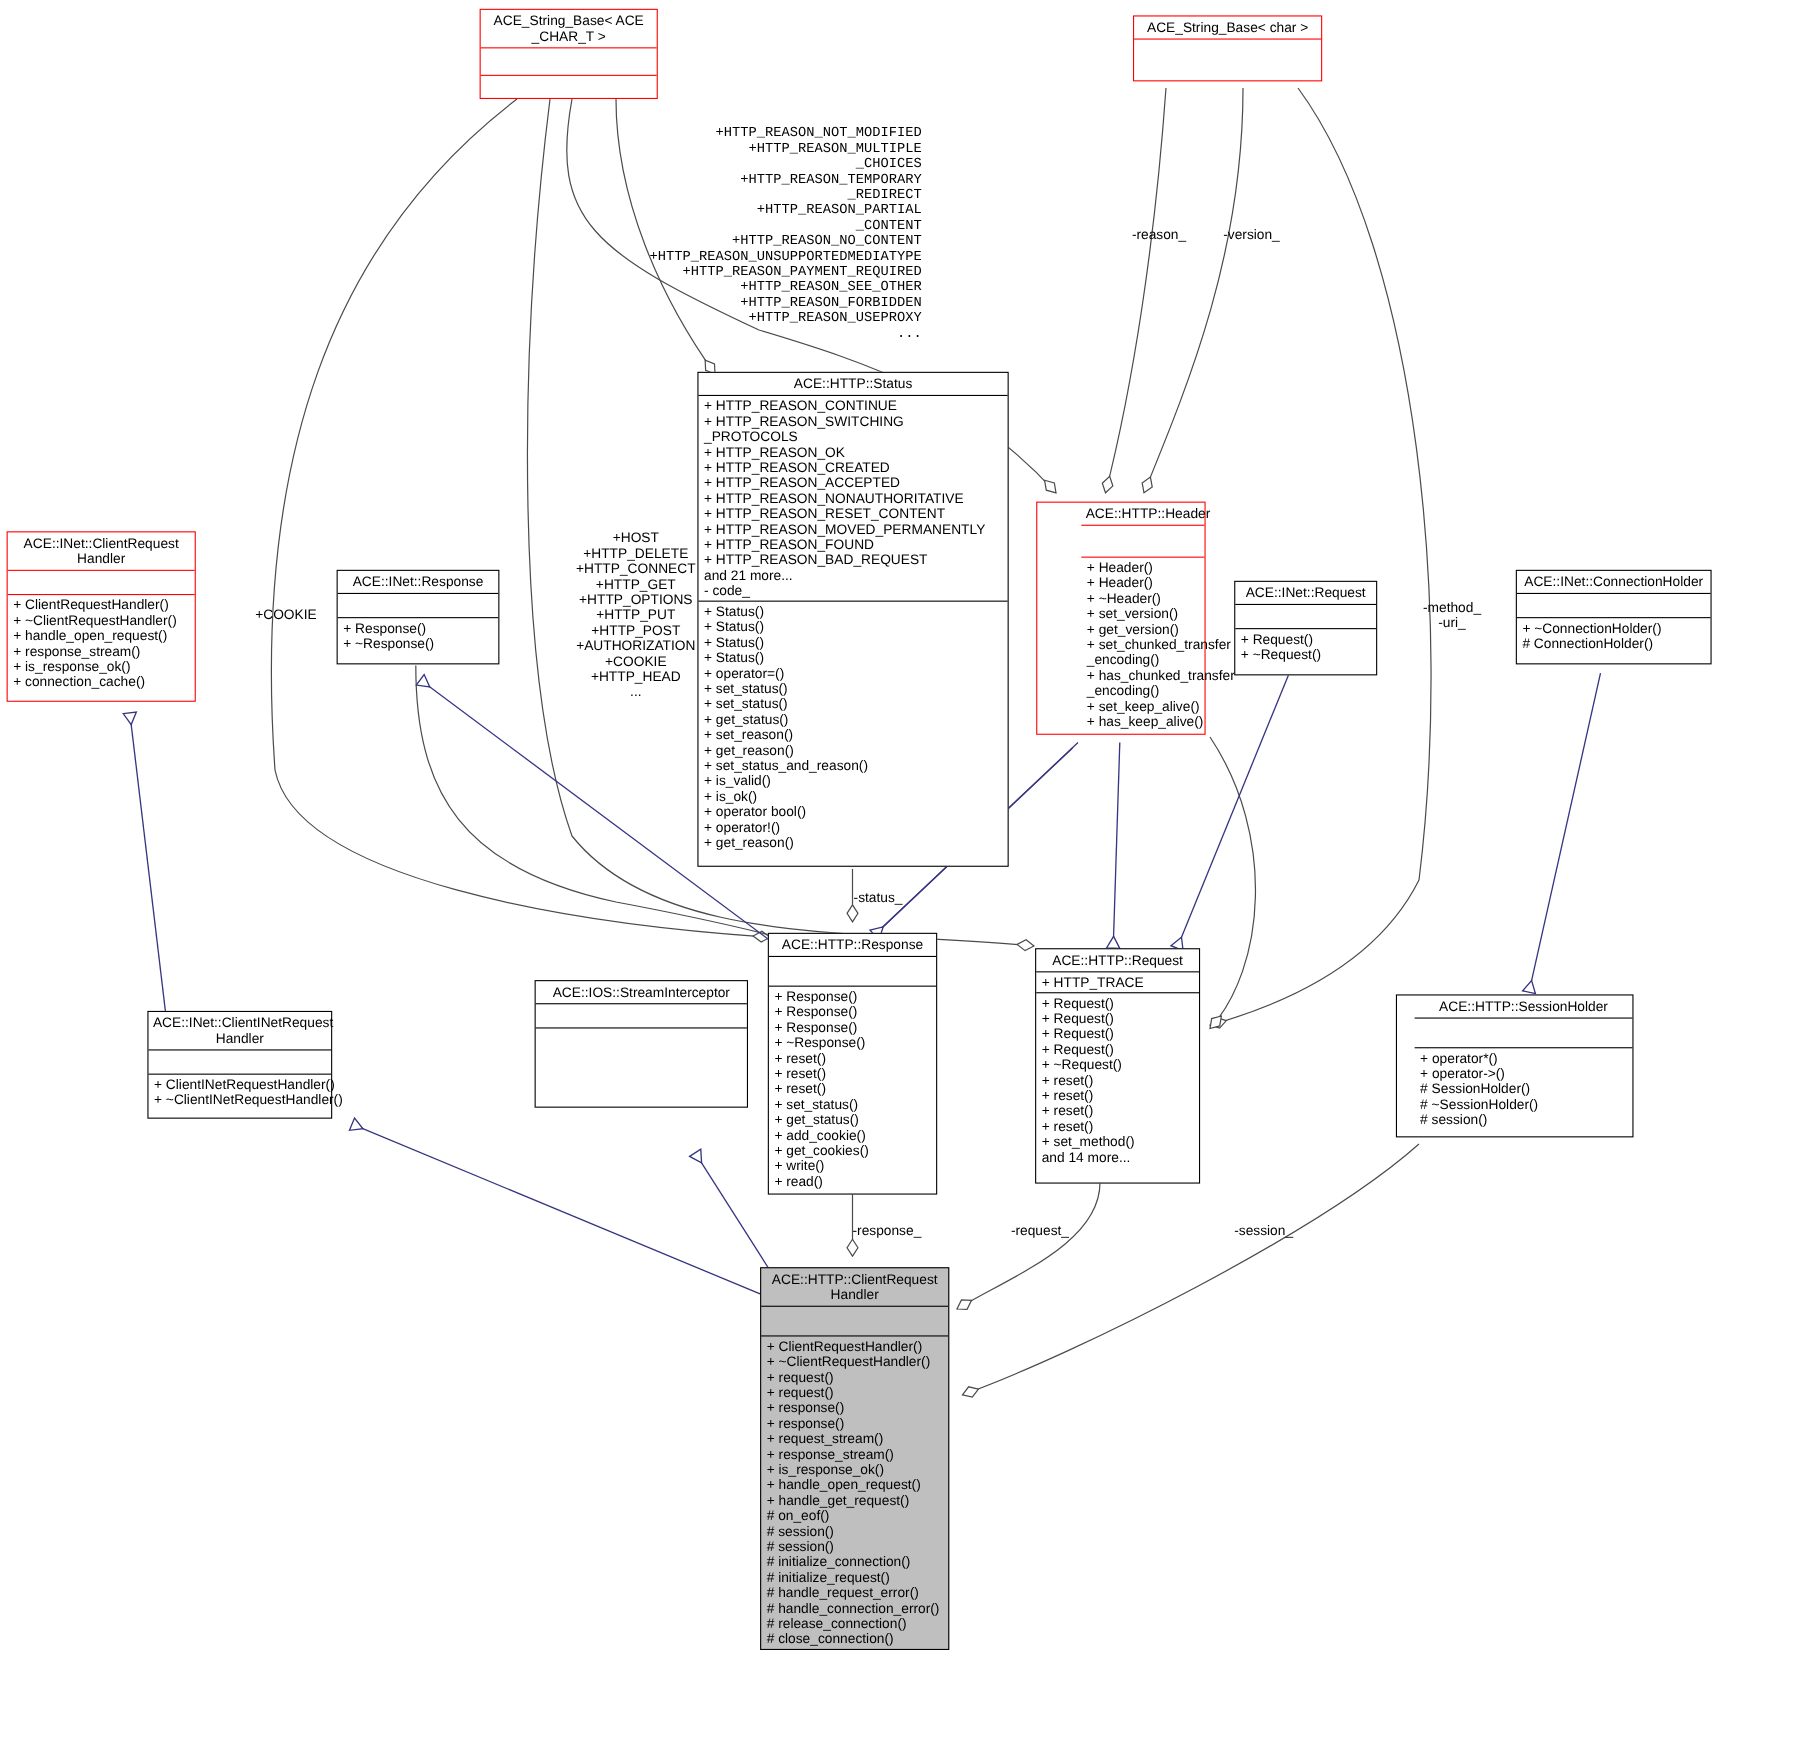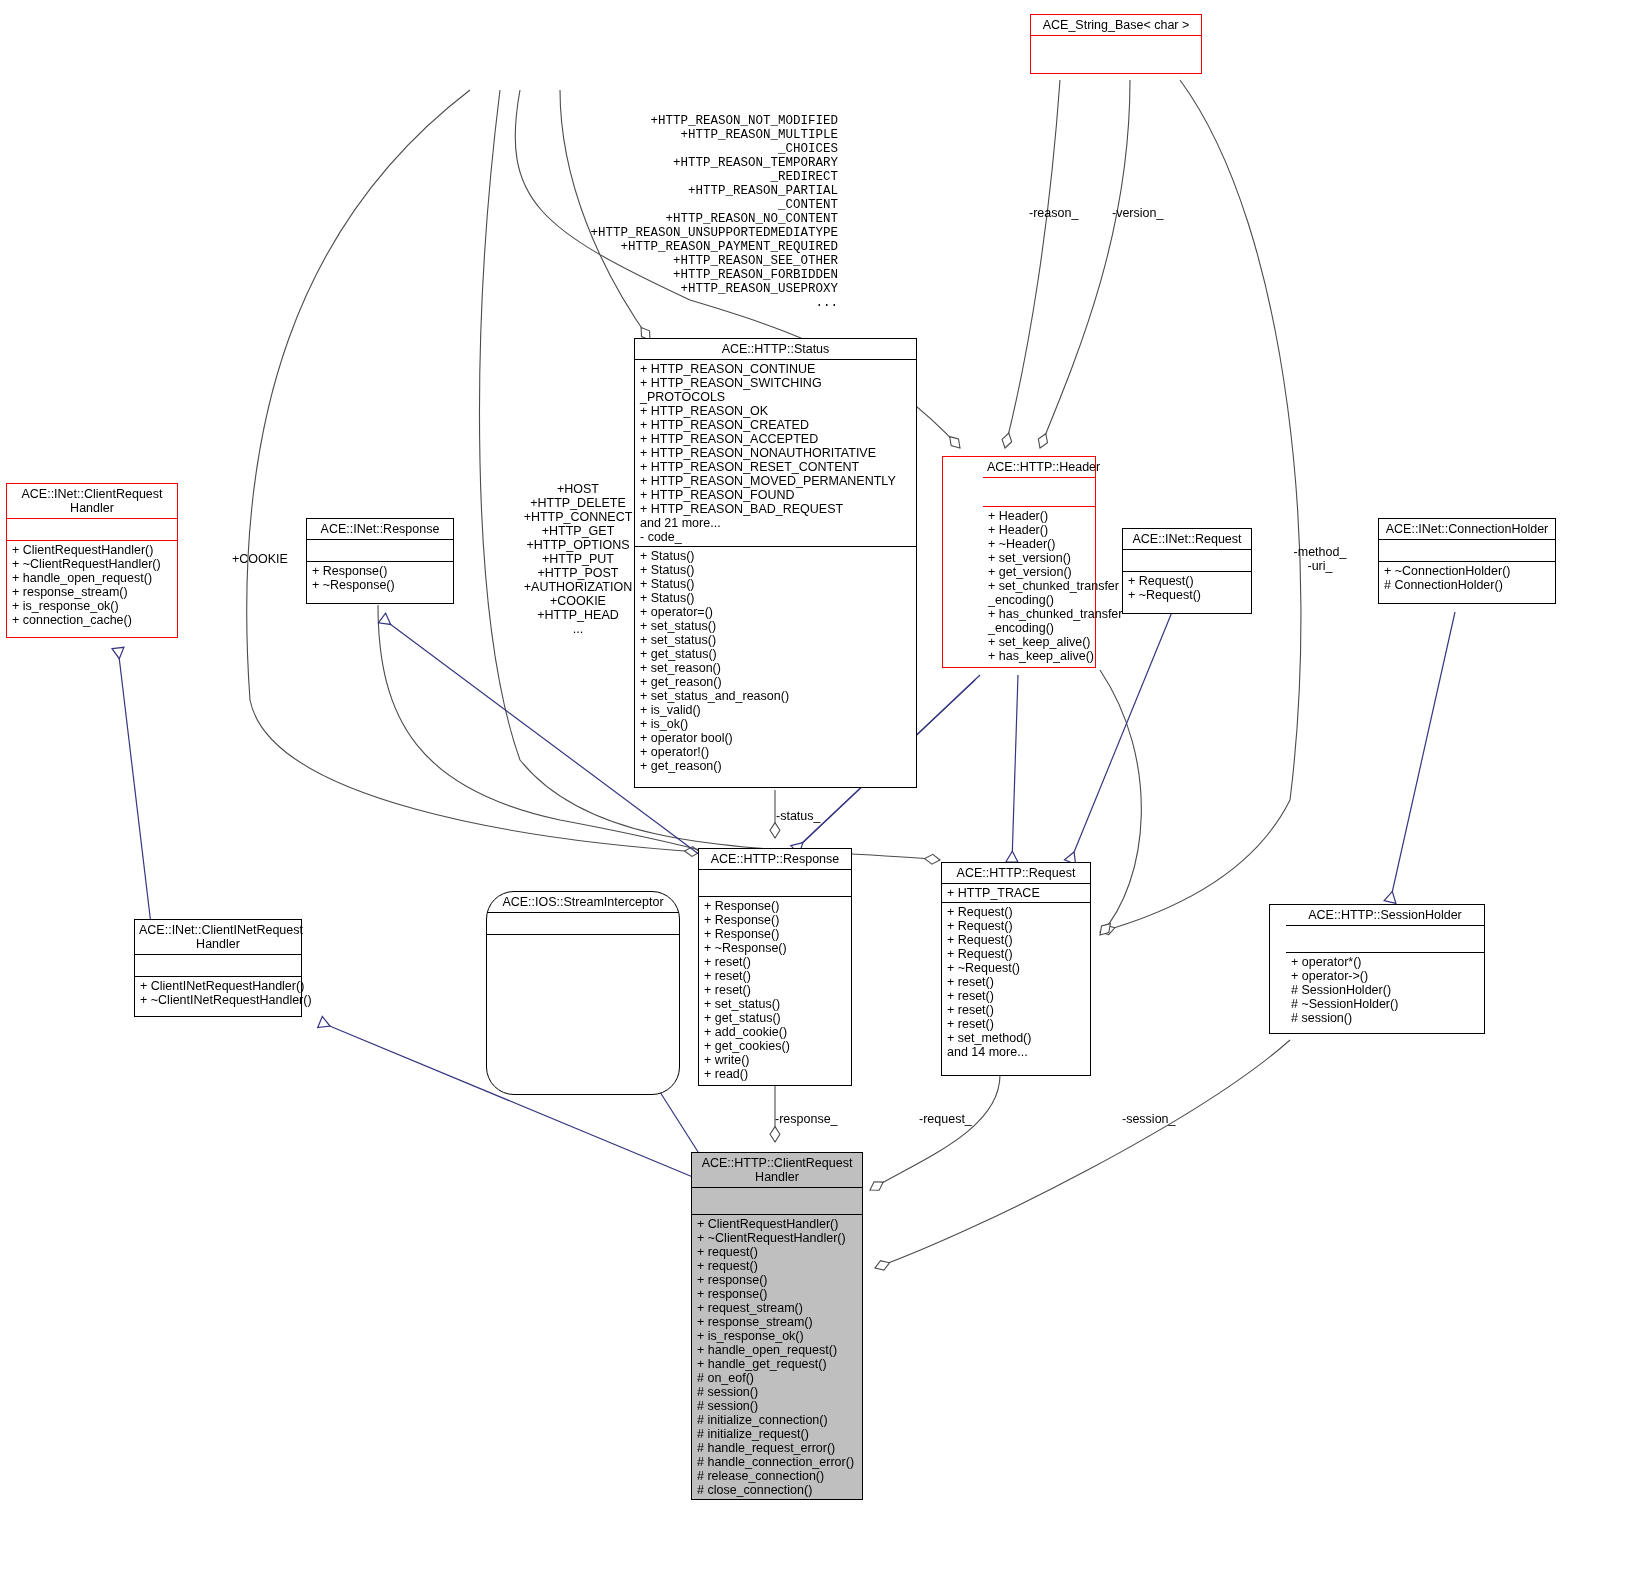--- a/index.html
+++ b/index.html
@@ -79,20 +79,28 @@
       <path d="M980,675 L795,850" marker-end="url(#inh)" stroke="#353582"></path>
 
       <path d="M1018,675 L1012,862" marker-end="url(#inh)"></path>
 
       <path d="M1172,612 L1070,862" marker-end="url(#inh)"></path>
 
       <path d="M1455,612 L1390,902" marker-end="url(#inh)"></path>
     </g>
   </svg>
 
+  <div class="box red" style="left:436px;top:8px;width:162px;height:82px;">
+    <div class="title">ACE_String_Base&lt; ACE
+_CHAR_T &gt;</div>
+    <div class="sep"></div>
+    <div class="sect empty"></div>
+    <div class="sep"></div>
+    <div class="sect empty"></div>
+  </div>
 
   <div class="box red" style="left:1030px;top:14px;width:172px;height:60px;">
     <div class="title">ACE_String_Base&lt; char &gt;</div>
     <div class="sep"></div>
     <div class="sect empty"></div>
   </div>
 
   <div class="freetext" style="left:538px;top:114px;width:300px;text-align:right;font-family:Liberation Mono, monospace;">+HTTP_REASON_NOT_MODIFIED
 +HTTP_REASON_MULTIPLE
 _CHOICES
@@ -241,21 +249,21 @@
 Handler</div>
     <div class="sep"></div>
     <div class="sect empty" style="height:17px;"></div>
     <div class="sep"></div>
     <div class="sect">
       <div class="row">+ ClientINetRequestHandler()</div>
       <div class="row">+ ~ClientINetRequestHandler()</div>
     </div>
   </div>
 
-  <div class="box" style="left:486px;top:891px;width:194px;height:204px;border-radius:28px;">
+  <div class="box" style="left:486px;top:891px;width:194px;height:116px;">
     <div class="title">ACE::IOS::StreamInterceptor</div>
     <div class="sep"></div>
     <div class="sect empty" style="height:17px;"></div>
     <div class="sep"></div>
   </div>
 
   <div class="box" style="left:698px;top:848px;width:154px;height:238px;">
     <div class="title">ACE::HTTP::Response</div>
     <div class="sep"></div>
     <div class="sect empty" style="height:22px;"></div>

